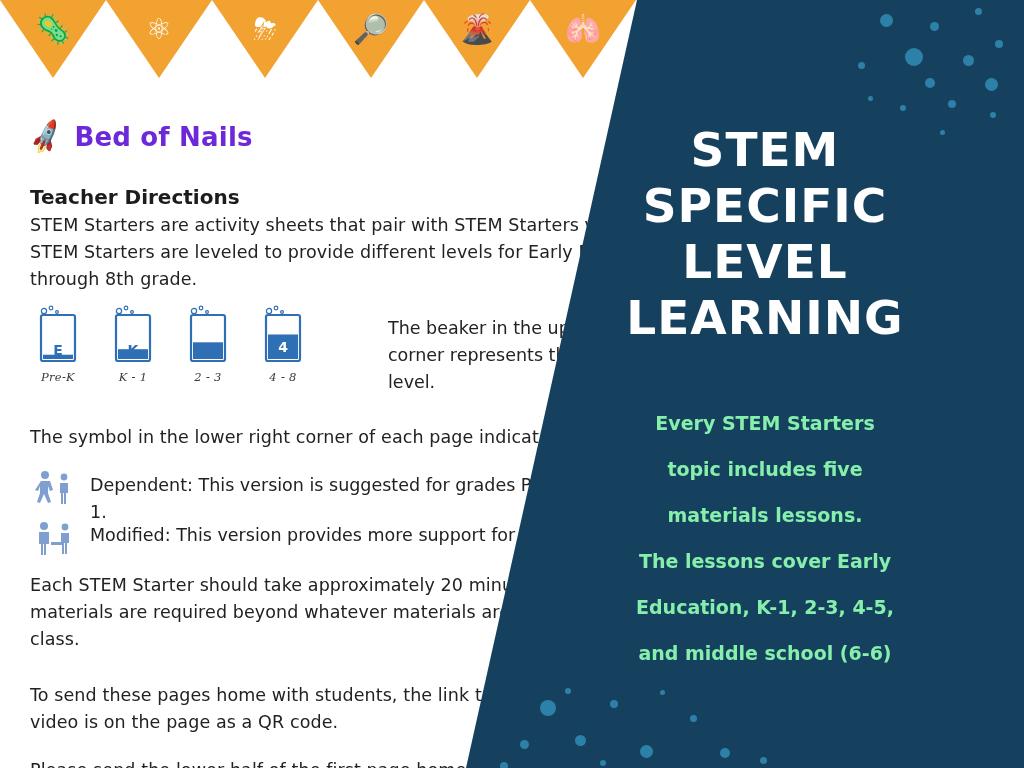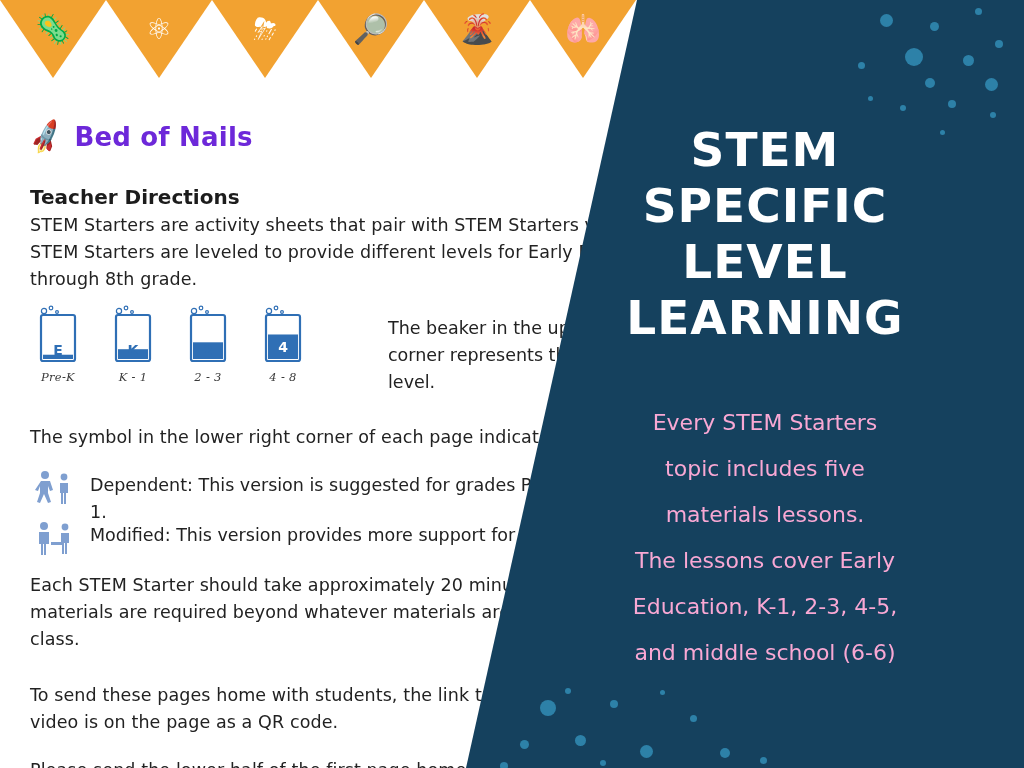--- a/index.html
+++ b/index.html
@@ -191,25 +191,25 @@
     font-weight: bold;
     line-height: 56px;
     letter-spacing: 1px;
   }
   #panel-body {
     position: absolute;
     left: 520px;
     top: 400px;
     width: 490px;
     text-align: center;
-    color: #f9a8d4;
-    font-family: "DejaVu Sans", sans-serif;
-    font-size: 22px;
+    color: #86efac;
+    font-family: "DejaVu Sans", sans-serif;
+    font-size: 19px;
     line-height: 46px;
-    font-weight: 400;
+    font-weight: 700;
   }
 </style>
 </head>
 <body>
 
 <div id="stage">
 
   <div id="doc">
 
     <div id="bunting">

